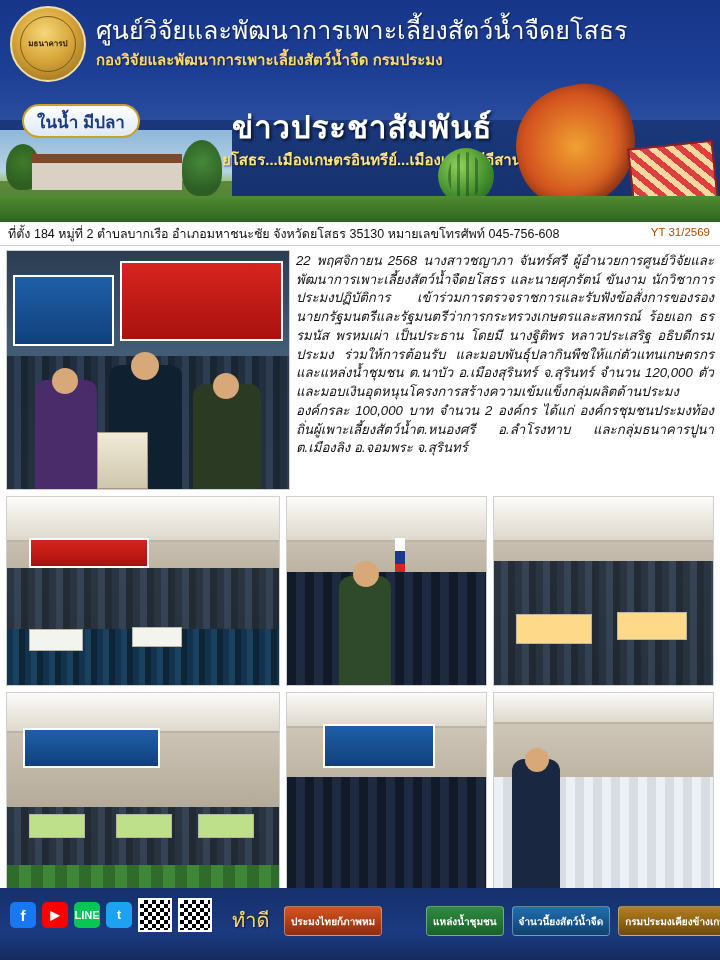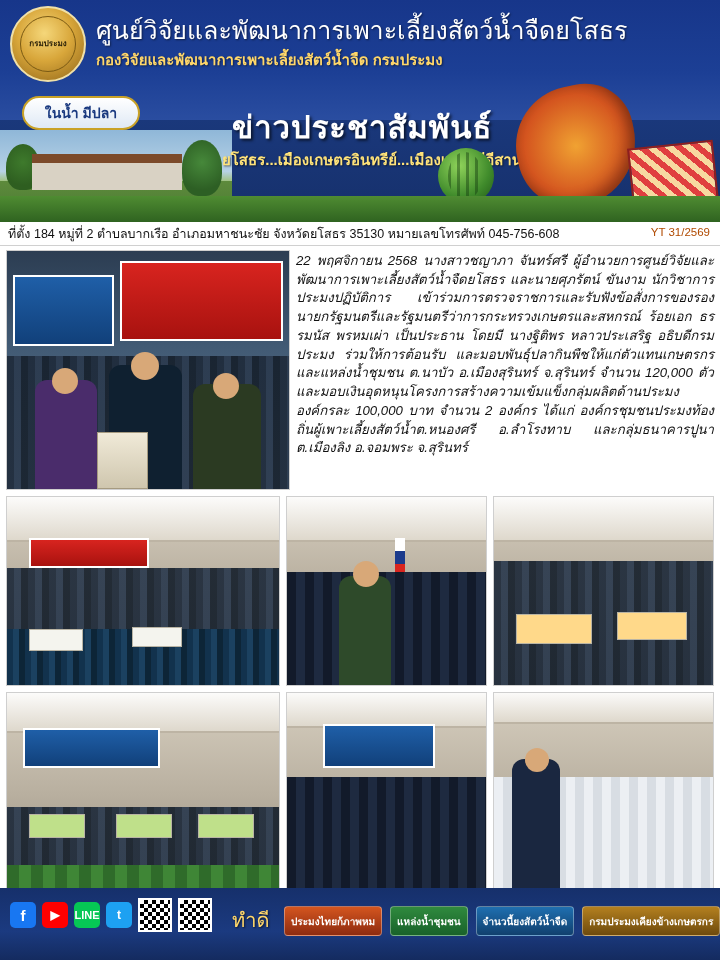--- a/index.html
+++ b/index.html
@@ -68,27 +68,27 @@
     letter-spacing: 1px;
   }
   .banner-slogan {
     position: absolute; left: 222px; top: 148px;
     color: #ffe37a;
     font-size: 15px;
     font-weight: bold;
     text-shadow: 1px 1px 2px rgba(0,0,0,.6);
   }
   .badge-water {
-    position: absolute; left: 22px; top: 96px;
+    position: absolute; left: 22px; top: 104px;
     width: 118px; height: 34px;
     border-radius: 17px;
     background: linear-gradient(180deg,#ffffff 0%, #dfe9f5 100%);
     border: 2px solid #c9a227;
     display: flex; align-items: center; justify-content: center;
-    color: #1b3a80; font-size: 14px; font-weight: bold;
+    color: #1b3a80; font-size: 17px; font-weight: bold;
   }
   .header-photo {
     position: absolute; left: 0; bottom: 0; width: 232px; height: 92px;
     background:
       linear-gradient(180deg, rgba(120,170,90,.0) 55%, #5d8a3c 55%, #4a7a31 100%),
       linear-gradient(180deg,#8fb7d8 0%, #b7d2e6 45%, #9fc27e 56%, #6f9c49 100%);
   }
   .header-photo .bldg {
     position: absolute; left: 32px; top: 24px; width: 150px; height: 36px;
     background: #d9d2c4; border-top: 9px solid #7c4a2a;
@@ -271,35 +271,35 @@
     display: flex; gap: 8px; align-items: center;
   }
   .ftag {
     height: 30px; padding: 0 6px; border-radius: 4px;
     display: flex; align-items: center; justify-content: center;
     color: #fff; font-size: 10px; font-weight: bold;
     border: 1px solid rgba(255,255,255,.35);
     white-space: nowrap;
   }
   .ftag.t1 { background: linear-gradient(180deg,#d4551f,#8e2b10); }
-  .ftag.t2 { background: linear-gradient(180deg,#2f8a3e,#19622a); }
+  .ftag.t2 { background: linear-gradient(180deg,#2f8a3e,#19622a); margin-left: 36px; }
   .ftag.t3 { background: linear-gradient(180deg,#1f6fb0,#11406e); }
   .ftag.t4 { background: linear-gradient(180deg,#b4801f,#6e4a0d); }
 </style>
 </head>
 <body>
 
 <div class="page">
 
   <div class="header">
     <div class="header-sky"></div>
 
     <div class="logo">
       <div class="inner-ring"></div>
-      <span>กรมประมง</span>
+      <span>มธนาคารป</span>
     </div>
 
     <div class="org-title">ศูนย์วิจัยและพัฒนาการเพาะเลี้ยงสัตว์น้ำจืดยโสธร</div>
     <div class="org-sub">กองวิจัยและพัฒนาการเพาะเลี้ยงสัตว์น้ำจืด กรมประมง</div>
 
     <div class="header-photo">
       <div class="tree1"></div>
       <div class="bldg"></div>
       <div class="tree2"></div>
     </div>

